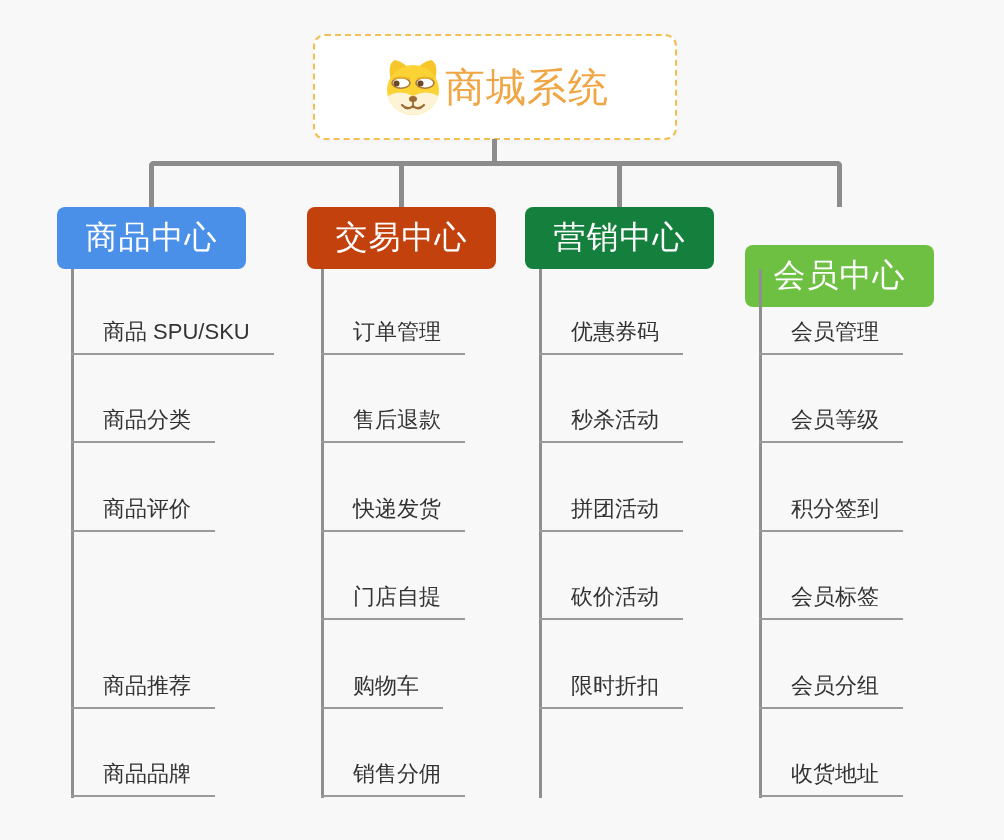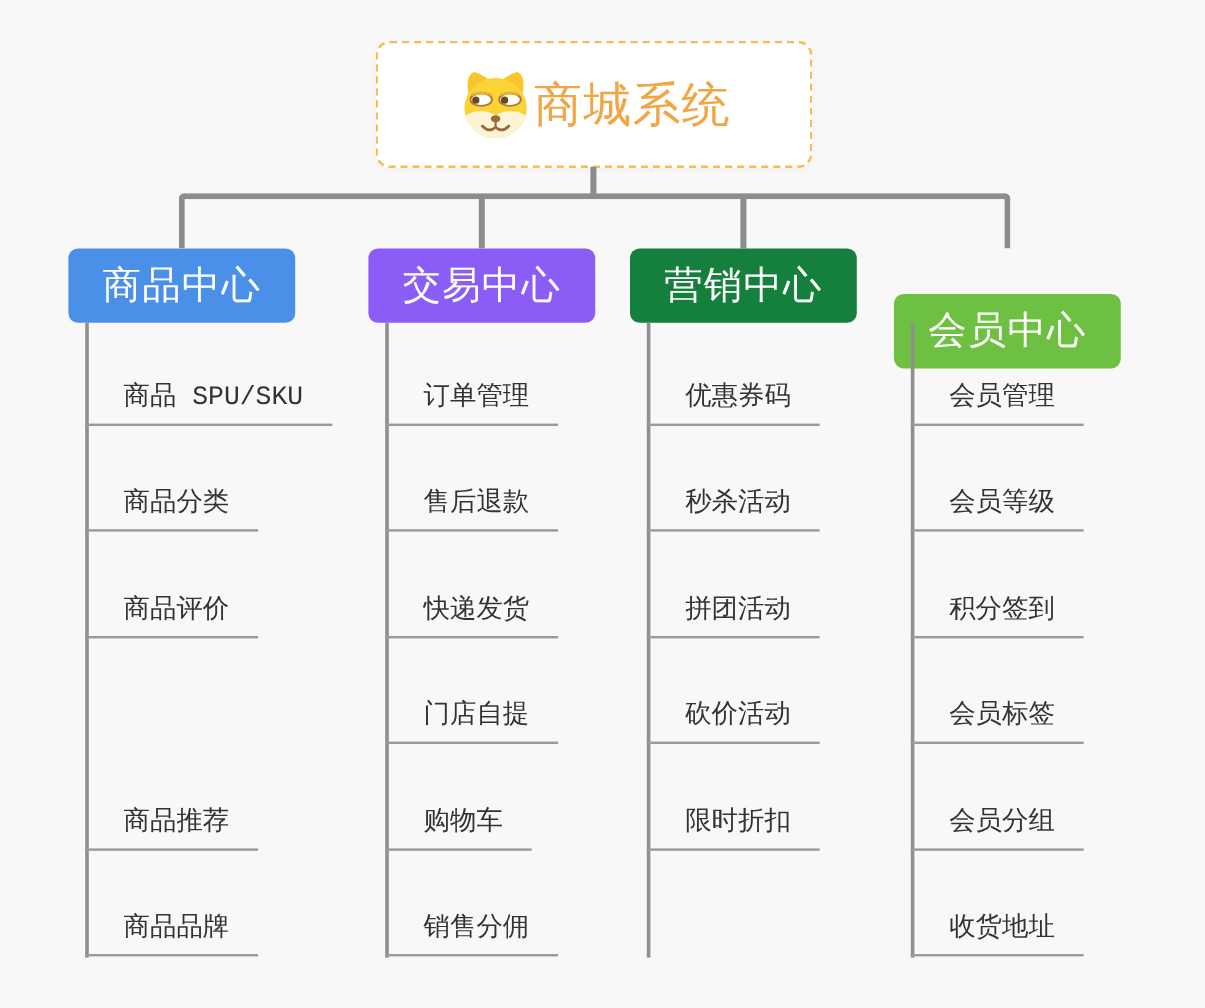--- a/index.html
+++ b/index.html
@@ -19,21 +19,21 @@
   .bracket{
     position:absolute;left:149px;top:161px;width:693px;height:46px;
     border:solid #8c8c8c;border-width:5px 5px 0 5px;border-radius:5px 5px 0 0;
     box-sizing:border-box;background:transparent;
   }
   .stub{left:492px;top:139px;width:5px;height:24px;}
   .drop-red{left:399px;top:165px;width:5px;height:42px;}
   .drop-orange{left:617px;top:165px;width:5px;height:42px;}
 
   
-  .branch{position:absolute;top:207px;width:262px;height:610px;font-family:Liberation Mono, monospace;}
+  .branch{position:absolute;top:207px;width:262px;height:610px;}
   .branch-header{
     position:absolute;left:0;top:0;width:189px;height:62px;border-radius:8px;
     display:flex;align-items:center;justify-content:center;cursor:pointer;
   }
   .branch-header span{font-size:32px;color:#ffffff;letter-spacing:1px;white-space:nowrap;}
   .trunk{position:absolute;left:14px;top:62px;width:3px;height:529px;background:#8f8f8f;}
   .leaf{
     position:absolute;left:14px;white-space:nowrap;
     font-size:22px;line-height:30px;color:#333333;
     padding:0 24px 6px 32px;border-bottom:2px solid #9a9a9a;cursor:pointer;
@@ -83,21 +83,21 @@
     </div>
     <div class="trunk"></div>
     <div class="leaf r1">商品 SPU/SKU</div>
     <div class="leaf r2">商品分类</div>
     <div class="leaf r3">商品评价</div>
     <div class="leaf r5">商品推荐</div>
     <div class="leaf r6">商品品牌</div>
   </div>
 
   <div class="branch b2">
-    <div class="branch-header" style="background-color: #8b5cf6;">
+    <div class="branch-header" style="background-color: #c2410c;">
       <span>交易中心</span>
     </div>
     <div class="trunk"></div>
     <div class="leaf r1">订单管理</div>
     <div class="leaf r2">售后退款</div>
     <div class="leaf r3">快递发货</div>
     <div class="leaf r4">门店自提</div>
     <div class="leaf r5">购物车</div>
     <div class="leaf r6">销售分佣</div>
   </div>

